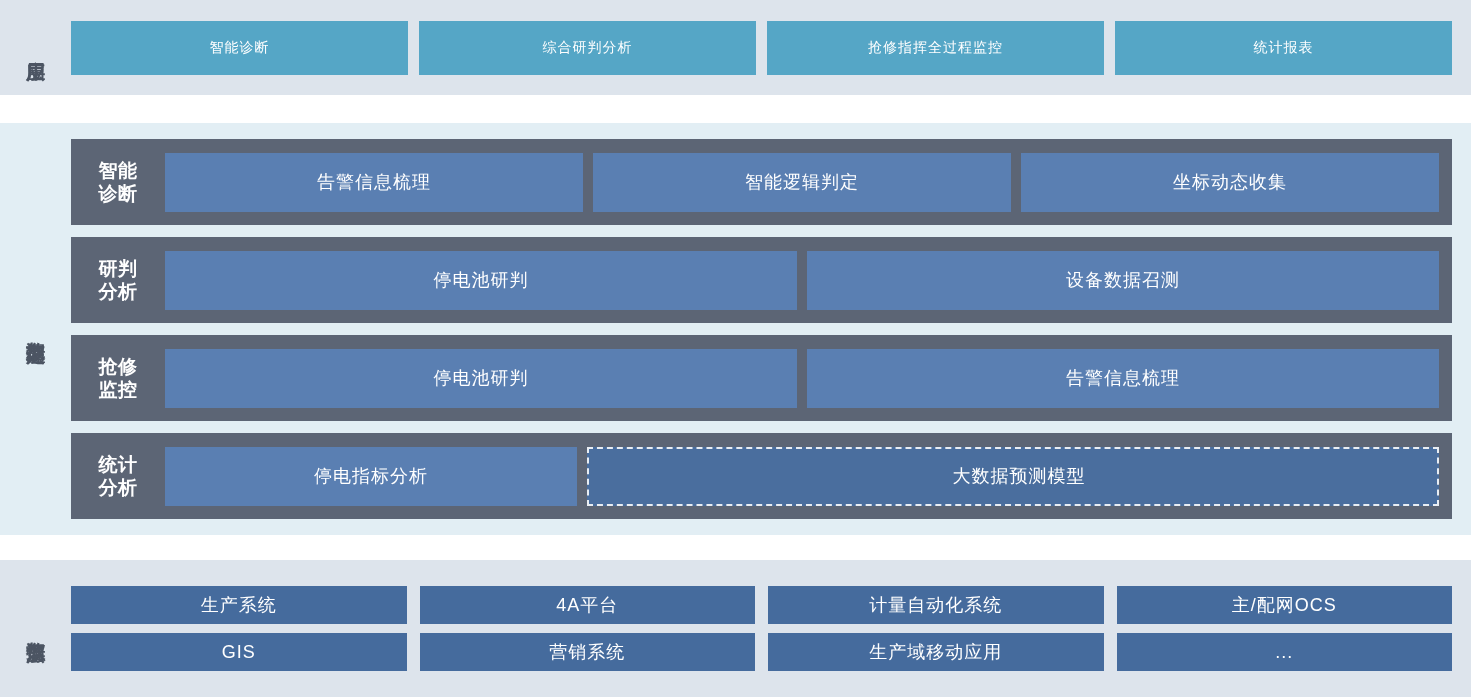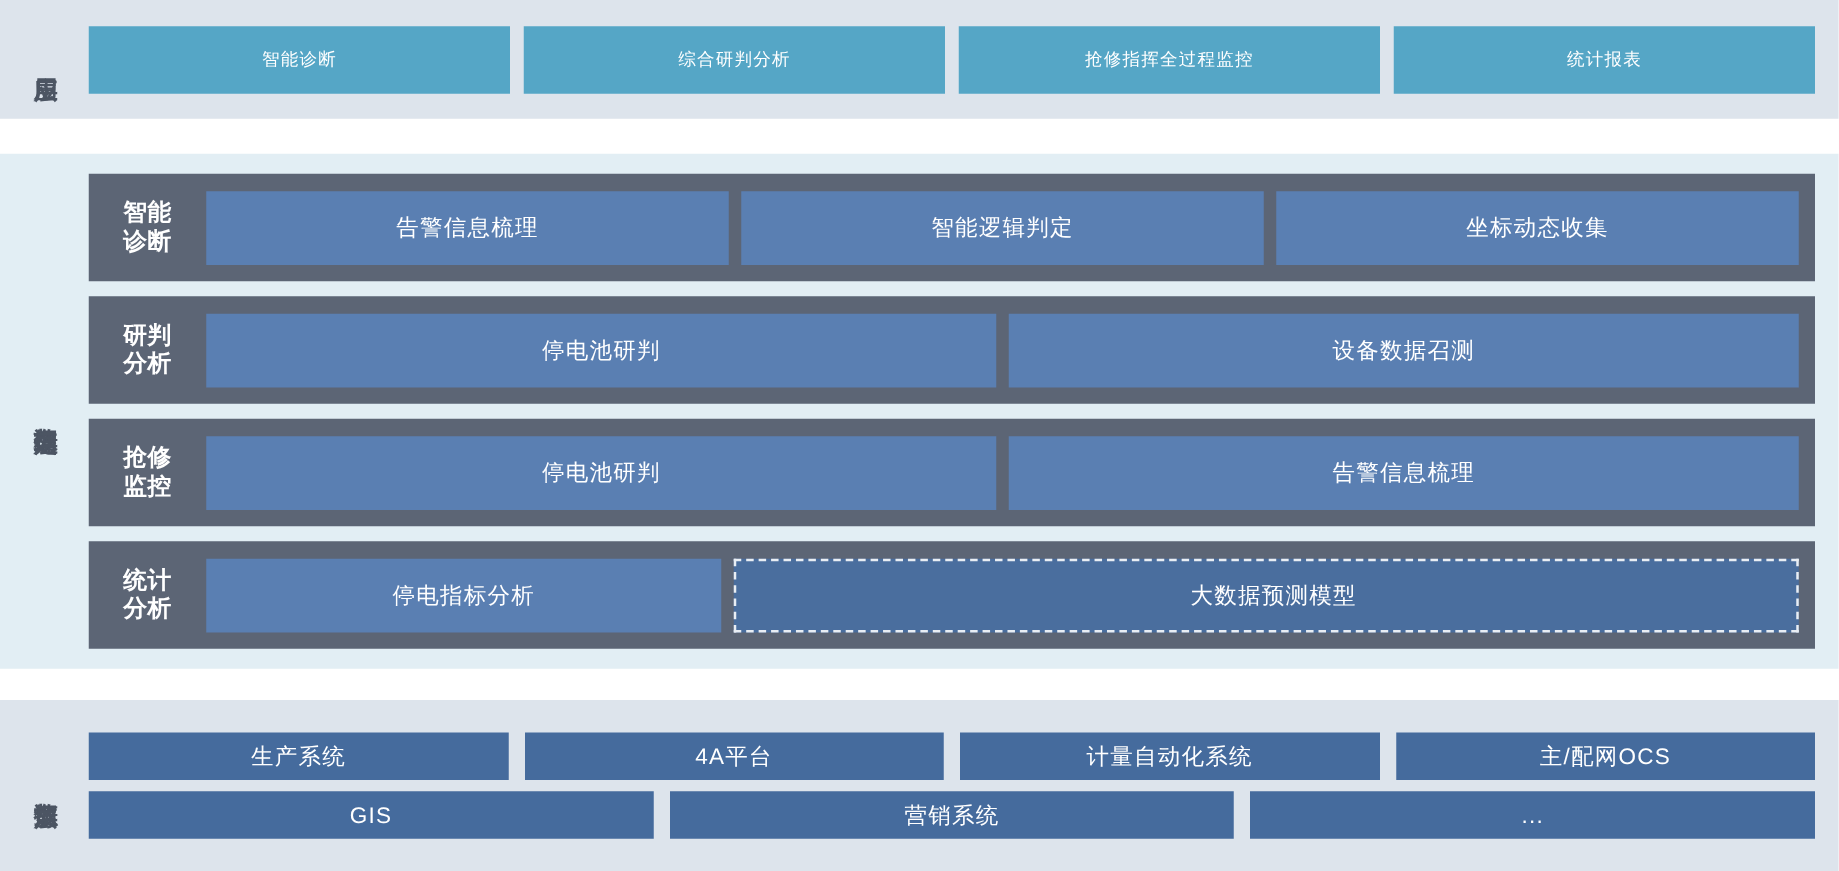--- a/index.html
+++ b/index.html
@@ -231,18 +231,19 @@
     <div class="layer-body">
       <div class="src-row">
         <div class="src-card">生产系统</div>
         <div class="src-card">4A平台</div>
         <div class="src-card">计量自动化系统</div>
         <div class="src-card">主/配网OCS</div>
       </div>
       <div class="src-row">
         <div class="src-card">GIS</div>
         <div class="src-card">营销系统</div>
+        <div class="src-card">生产域移动应用</div>
         <div class="src-card">...</div>
       </div>
     </div>
   </section>
 
 </div>
 
 </body></html>

